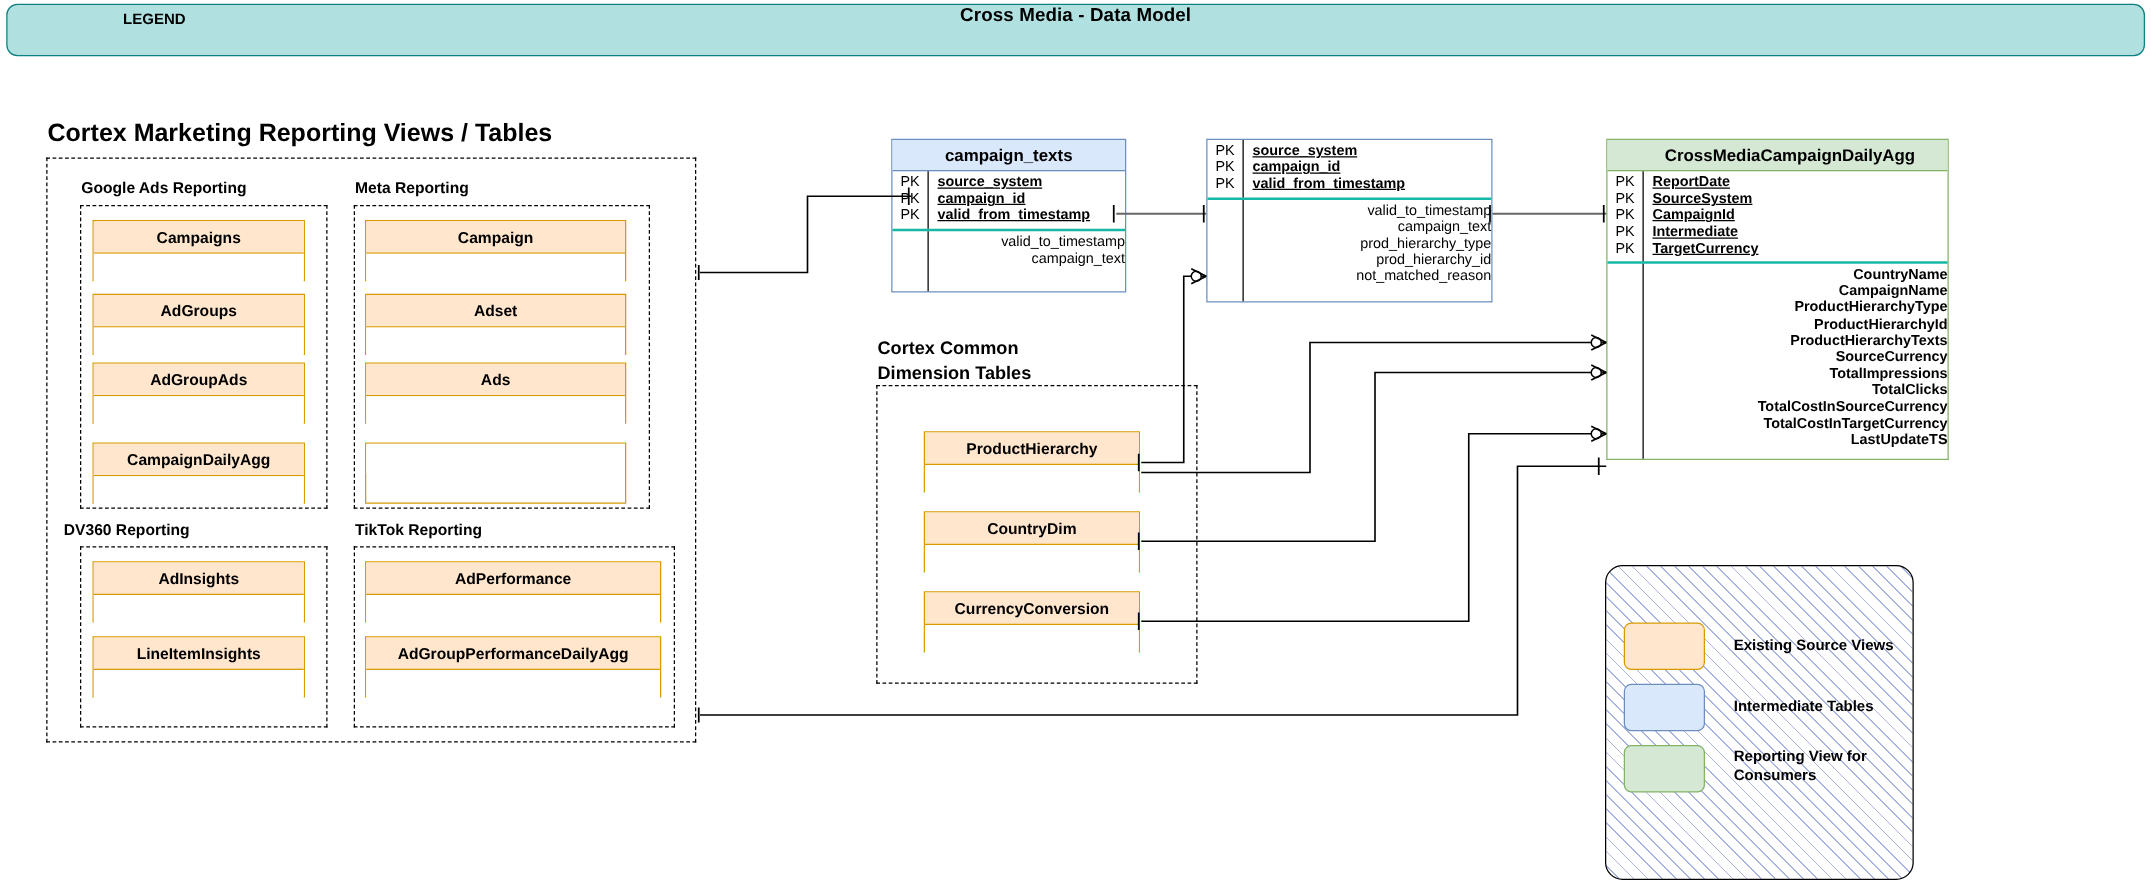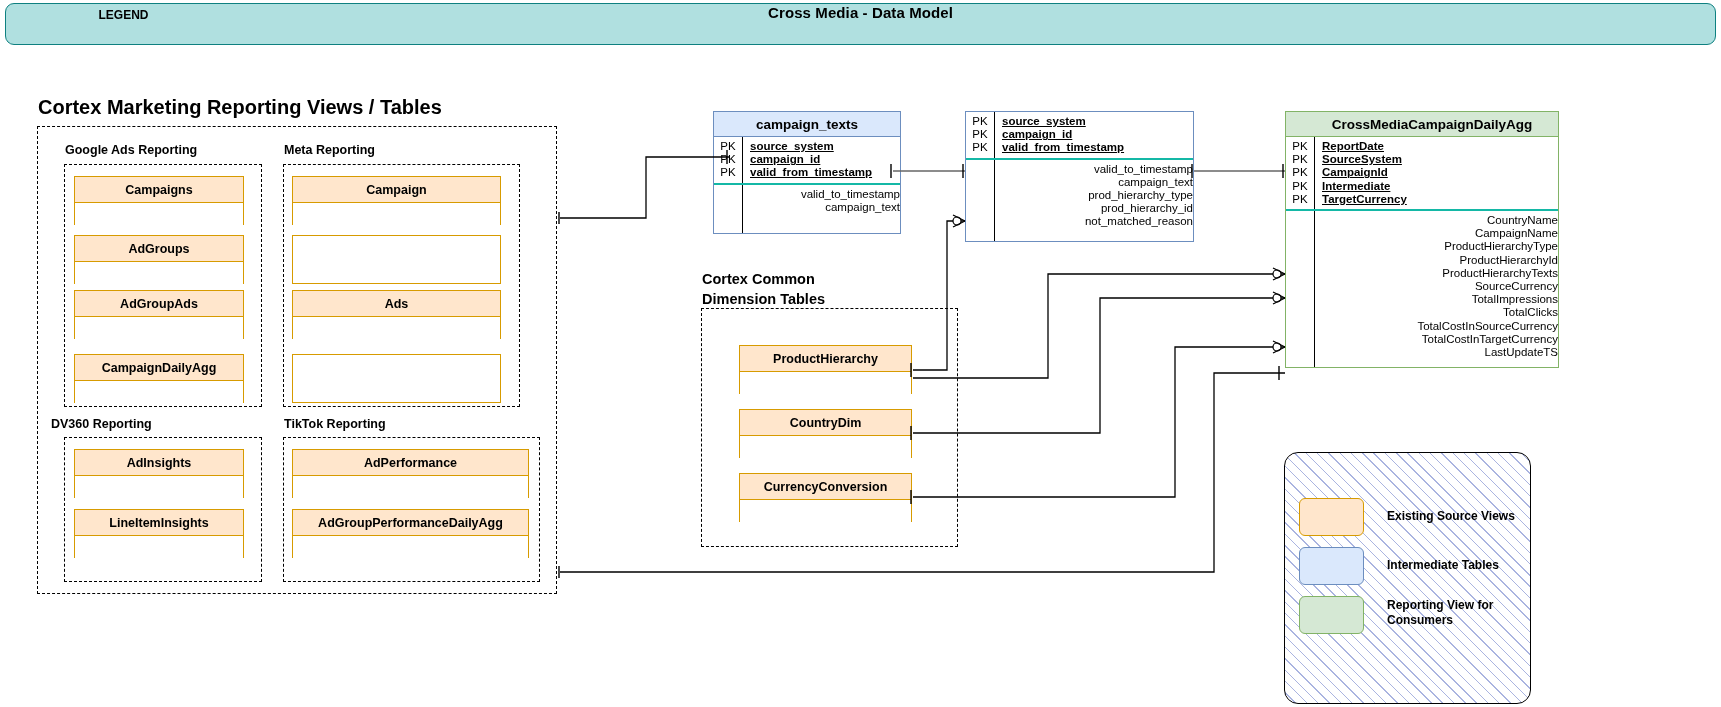--- a/index.html
+++ b/index.html
@@ -103,20 +103,21 @@
 </div>
 
 <div class="abs group-title" style="left:284px;top:143px;">Meta Reporting</div>
 <div class="abs dashed" style="left:283px;top:164px;width:237px;height:243px;"></div>
 
 <div class="abs srcbox" style="left:292px;top:176px;width:209px;height:49px;">
   <div class="hd">Campaign</div>
   <div class="bd"></div>
 </div>
 <div class="abs srcbox" style="left:292px;top:235px;width:209px;height:49px;">
+  <div class="hd">Adset</div>
   <div class="bd"></div>
 </div>
 <div class="abs srcbox" style="left:292px;top:290px;width:209px;height:49px;">
   <div class="hd">Ads</div>
   <div class="bd"></div>
 </div>
 <div class="abs srcbox" style="left:292px;top:354px;width:209px;height:49px;">
   <div class="bd"></div>
 </div>
 
@@ -222,21 +223,21 @@
       <span>PK</span>
     </div>
     <div class="ercol-f">
       <span class="pkrow">ReportDate</span>
       <span class="pkrow">SourceSystem</span>
       <span class="pkrow">CampaignId</span>
       <span class="pkrow">Intermediate</span>
       <span class="pkrow">TargetCurrency</span>
     </div>
   </div>
-  <div class="ersec" style="height:156px;">
+  <div class="ersec" style="height:156px;font-weight:bold;">
     <div class="ercol-k"></div>
     <div class="ercol-f">
       <span>CountryName</span>
       <span>CampaignName</span>
       <span>ProductHierarchyType</span>
       <span>ProductHierarchyId</span>
       <span>ProductHierarchyTexts</span>
       <span>SourceCurrency</span>
       <span>TotalImpressions</span>
       <span>TotalClicks</span>

